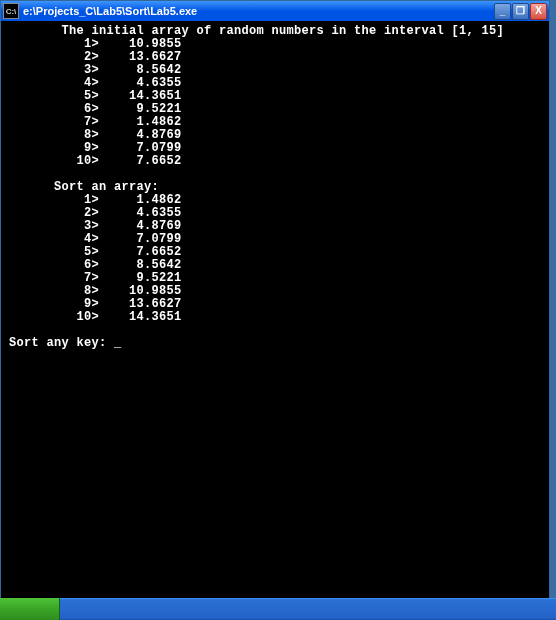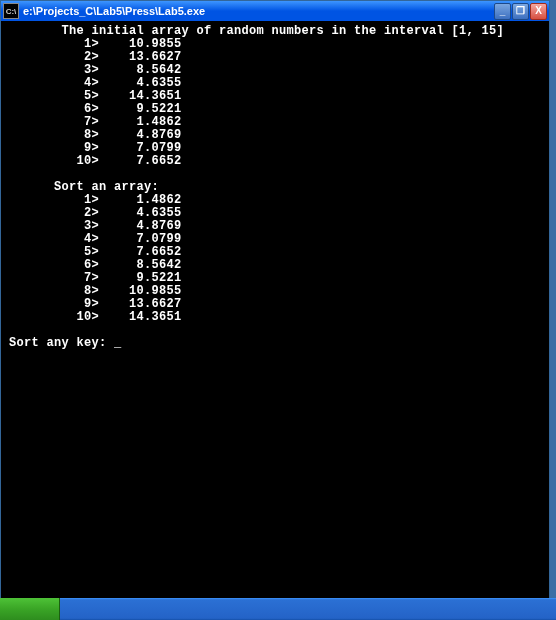--- a/index.html
+++ b/index.html
@@ -108,21 +108,21 @@
     @keyframes blink { 50% { opacity: 0; } }
   </style>
 </head>
 <body>
 
 <div class="window">
   <div class="titlebar">
     <div class="titlebar-icon">
         <span>C:\</span>
       </div>
-    <div class="titlebar-text">e:\Projects_C\Lab5\Press\Lab5.exe</div>
+    <div class="titlebar-text">e:\Projects_C\Lab5\Sort\Lab5.exe</div>
     <div class="titlebar-buttons">
       <div class="tb-btn">_</div>
       <div class="tb-btn">❐</div>
       <div class="tb-btn close">X</div>
     </div>
   </div>
   <div class="console" id="console">       The initial array of random numbers in the interval [1, 15]
           1&gt;    10.9855
           2&gt;    13.6627
           3&gt;     8.5642

